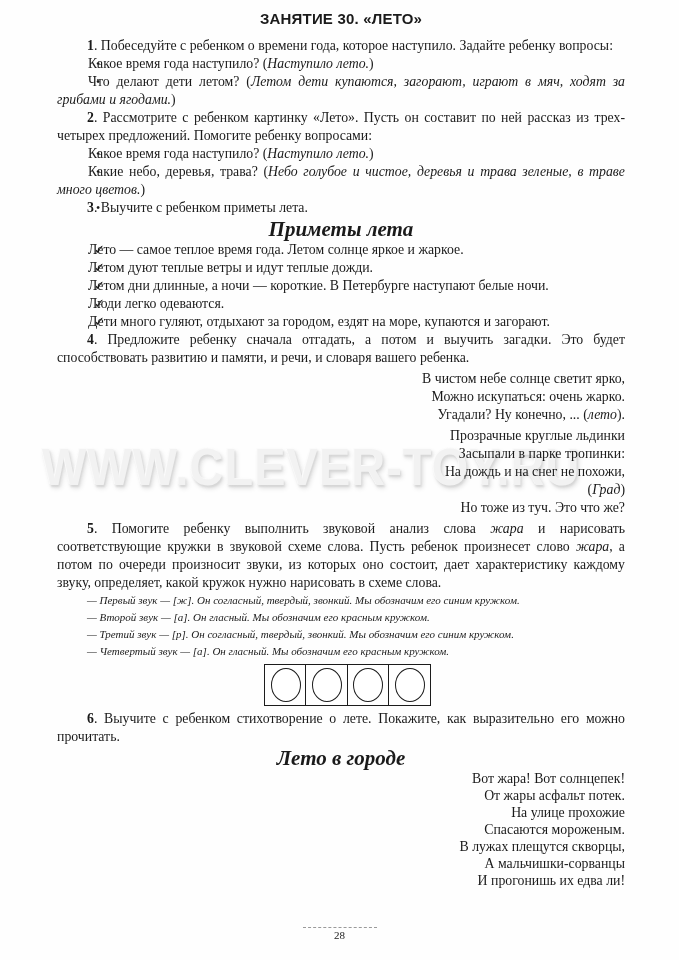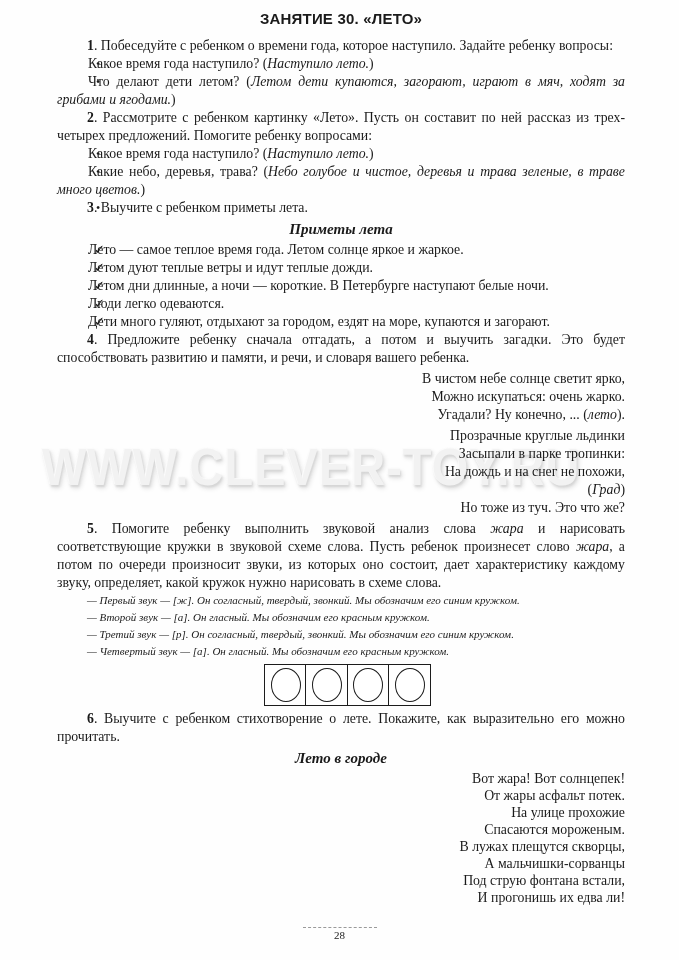--- a/index.html
+++ b/index.html
@@ -33,21 +33,21 @@
   .para   { margin: 0; text-align: justify; text-indent: 30px; }
   .bullet, .check { margin: 0; position: relative; text-align: justify; text-indent: 31px; }
   .bullet .marker { position: absolute; left: 8px; top: 0; font-size: 12px; }
   .check  .marker { position: absolute; left: 6px; top: 0; font-size: 13px; }
 
   .section-heading {
     margin: 3px 0;
     text-align: center;
     font-weight: bold;
     font-style: italic;
-    font-size: 15px;
+    font-size: 21px;
     line-height: 18px;
   }
 
   .verse { margin: 3px 0 3px 217px; text-align: right; }
   .verse .vline { line-height: 18px; }
   .poem  { margin: 0 0 0 217px; }
   .poem .vline  { line-height: 17px; }
 
   .dash {
     margin: 0 0 0 30px;
@@ -159,20 +159,19 @@
         </div>
         <p class="para"><span style="font-weight: bold;">6</span><span>. Выучите с ребенком стихотворение о лете. Покажите, как выразительно его можно прочитать.</span></p>
         <p class="section-heading"><span>Лето в городе</span></p>
         <div class="verse poem">
           <div class="vline"><span>Вот жара! Вот солнцепек!</span></div>
           <div class="vline"><span>От жары асфальт потек.</span></div>
           <div class="vline"><span>На улице прохожие</span></div>
           <div class="vline"><span>Спасаются мороженым.</span></div>
           <div class="vline"><span>В лужах плещутся скворцы,</span></div>
           <div class="vline"><span>А мальчишки-сорванцы</span></div>
-          <div class="vline"><span>Под струю фонтана встали,</span></div>
           <div class="vline"><span>И прогонишь их едва ли!</span></div>
         </div>
       </div>
   </div>
   <div class="footer-rule"></div>
   <div class="page-number">28</div>
 </div>
 
 </body></html>

